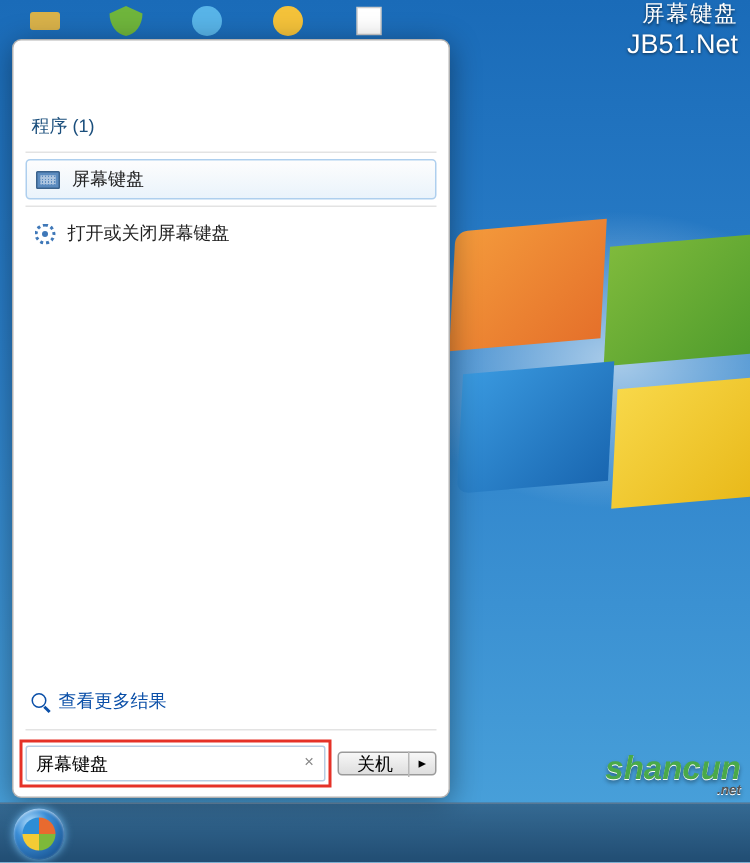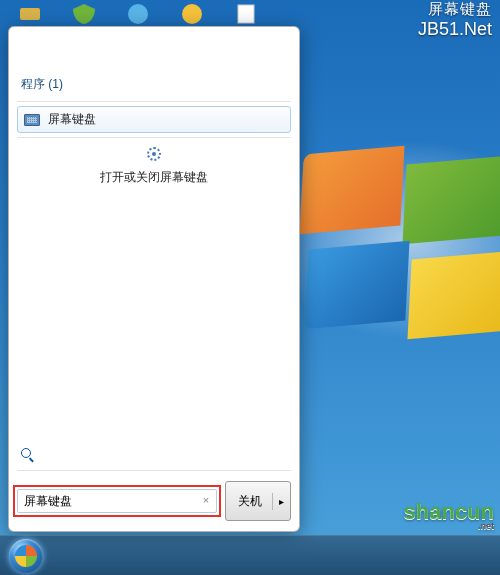--- a/index.html
+++ b/index.html
@@ -10,41 +10,41 @@
     .win-logo .halo { position: absolute; width: 300px; height: 200px; border-radius: 50%; background: radial-gradient(ellipse, rgba(255,255,255,0.6) 0%, rgba(255,255,255,0) 70%); right: -60px; top: 40px; }
     .win-logo .q { position: absolute; width: 100px; height: 80px; transform: skewX(-8deg) rotate(-5deg); }
     .win-logo .q1 { background: linear-gradient(135deg,#f49b3c,#e5702a); right: 98px; top: 50px; border-radius: 8px 0 0 0; }
     .win-logo .q2 { background: linear-gradient(135deg,#7fba3c,#4f9c2c); right: -5px; top: 60px; border-radius: 0 8px 0 0; }
     .win-logo .q3 { background: linear-gradient(135deg,#3a9ae0,#1966b0); right: 93px; top: 145px; border-radius: 0 0 0 8px; }
     .win-logo .q4 { background: linear-gradient(135deg,#f8d849,#e8b818); right: -10px; top: 155px; border-radius: 0 0 8px 0; }
     
     .watermark-top { position: absolute; right: 8px; top: 0; color: #fff; text-align: right; font-size: 14px; text-shadow: 0 1px 2px rgba(0,0,0,0.6); }
     .watermark-top .line1 { font-family: "SimHei", sans-serif; font-size: 15px; letter-spacing: 1px; }
     .watermark-top .line2 { font-family: Arial; font-size: 18px; }
-    .watermark-bottom { position: absolute; right: 6px; bottom: 44px; font-family: Arial; font-weight: bold; font-size: 22px; color: #4aa949; text-shadow: 0 1px 0 #fff, 0 2px 3px rgba(0,0,0,0.4); }
+    .watermark-bottom { position: absolute; right: 6px; bottom: 44px; font-family: Arial; font-weight: bold; font-size: 22px; color: #4aa949; text-shadow: 0 1px 0 #fff, 0 2px 3px rgba(0,0,0,0.4); font-style: italic; }
     .watermark-bottom .net { font-size: 9px; color: #555; display: block; text-align: right; margin-top: -4px; }
     
     .taskbar-icons { position: absolute; top: 2px; left: 10px; display: flex; gap: 14px; }
     .taskbar-icons .tbi { width: 40px; height: 24px; display: flex; align-items: center; justify-content: center; }
     
     .start-menu { position: absolute; left: 8px; top: 26px; width: 292px; height: 506px; background: #fff; border: 1px solid rgba(0,0,0,0.3); border-radius: 6px; box-shadow: 0 4px 20px rgba(0,0,0,0.4); display: flex; flex-direction: column; }
     .sm-body { flex: 1; padding: 8px 8px 4px 8px; overflow: hidden; }
     .sm-section-head { font-size: 12px; color: #1a4e7c; padding: 4px 4px; margin-top: 37px; }
     .sm-item-sel { display: flex; align-items: center; gap: 8px; background: linear-gradient(#fdfdfd,#eaf3fb); border: 1px solid #aecfee; border-radius: 3px; padding: 4px 6px; font-size: 12px; color: #222; }
-    .sm-item { display: flex; align-items: center; gap: 8px; padding: 5px 6px; font-size: 12px; color: #222; flex-direction: column; }
+    .sm-item { display: flex; align-items: center; gap: 8px; padding: 5px 6px; font-size: 12px; color: #222; }
     .sm-divider { border: none; border-top: 1px solid #e3e3e3; margin: 4px 0; }
     
     .sm-more { display: flex; align-items: center; gap: 6px; padding: 6px 4px; font-size: 12px; color: #0a4fa8; cursor: pointer; }
     
     .sm-bottom { padding: 6px 8px 10px 8px; display: flex; gap: 8px; align-items: center; }
     .search-wrap { position: relative; flex: 1; }
     .search-highlight { position: absolute; inset: -4px; border: 2px solid #e53228; pointer-events: none; }
     .search-input { width: 100%; height: 24px; padding: 2px 22px 2px 6px; font-size: 12px; border: 1px solid #b7cde3; border-radius: 2px; outline: none; background: #fff; }
     .search-clear { position: absolute; right: 4px; top: 4px; width: 14px; height: 14px; display: flex; align-items: center; justify-content: center; font-size: 11px; color: #888; cursor: pointer; }
-    .shutdown-btn { display: flex; align-items: center; height: 40px; background: linear-gradient(#f7f7f7,#dedede); border: 1px solid #9a9a9a; border-radius: 3px; font-size: 12px; cursor: pointer; }
+    .shutdown-btn { display: flex; align-items: center; height: 16px; background: linear-gradient(#f7f7f7,#dedede); border: 1px solid #9a9a9a; border-radius: 3px; font-size: 12px; cursor: pointer; }
     .shutdown-btn .lbl { padding: 0 10px 0 12px; border-right: 1px solid #b8b8b8; }
     .shutdown-btn .arrow { padding: 0 6px; font-size: 10px; }
     
     .taskbar { position: absolute; left: 0; right: 0; bottom: 0; height: 40px; background: linear-gradient(rgba(40,70,100,0.6), rgba(15,40,70,0.7)); border-top: 1px solid rgba(255,255,255,0.25); display: flex; align-items: center; padding-left: 4px; }
     .start-btn { width: 44px; height: 40px; display: flex; align-items: center; justify-content: center; cursor: pointer; }
     .orb { width: 34px; height: 34px; border-radius: 50%; background: radial-gradient(circle at 35% 30%, #b8e3ff 0%, #3a8dd6 35%, #0d3f78 100%); box-shadow: 0 0 6px rgba(120,200,255,0.9), inset 0 1px 2px rgba(255,255,255,0.6); position: relative; }
     .orb::after { content:''; position:absolute; inset:6px; border-radius:50%; background: conic-gradient(#e86a2f 0 25%, #7db93a 25% 50%, #f4cb35 50% 75%, #2d8dd6 75% 100%); filter: blur(0.3px); }
     
     .icon-kb { width:16px; height:12px; background:#5b8bbf; border:1px solid #3a628c; border-radius:1px; position:relative; }
     .icon-kb::after { content:''; position:absolute; inset:2px; background: repeating-linear-gradient(90deg,#fff 0 1px, transparent 1px 2px), repeating-linear-gradient(0deg,#fff 0 1px, transparent 1px 2px); opacity:0.5; }
@@ -112,20 +112,21 @@
     <hr class="sm-divider">
     <div class="sm-item">
       <span class="icon-gear"></span>
       <span>打开或关闭屏幕键盘</span>
     </div>
   </div>
 
   <div style="padding:0 8px">
     <div class="sm-more">
       <span class="icon-search"></span>
+      <span>查看更多结果</span>
     </div>
     <hr class="sm-divider">
   </div>
 
   <div class="sm-bottom">
     <div class="search-wrap">
       <div class="search-highlight"></div>
       <input class="search-input" type="text" value="屏幕键盘" style="">
       <span class="search-clear">×</span>
     </div>

